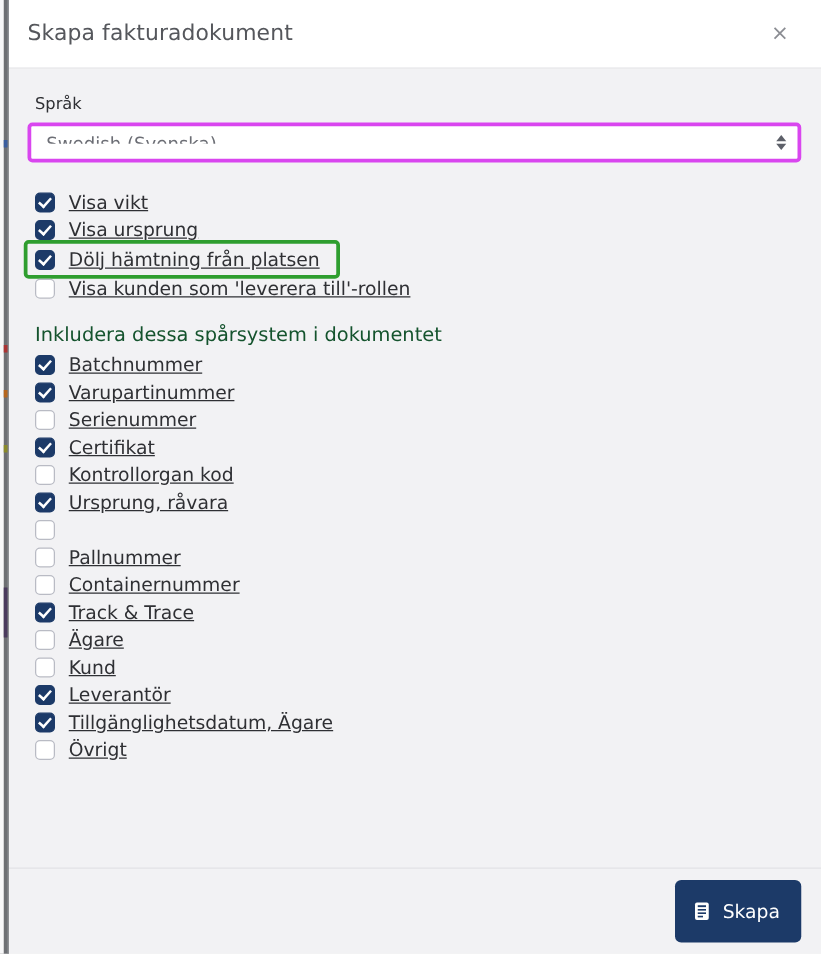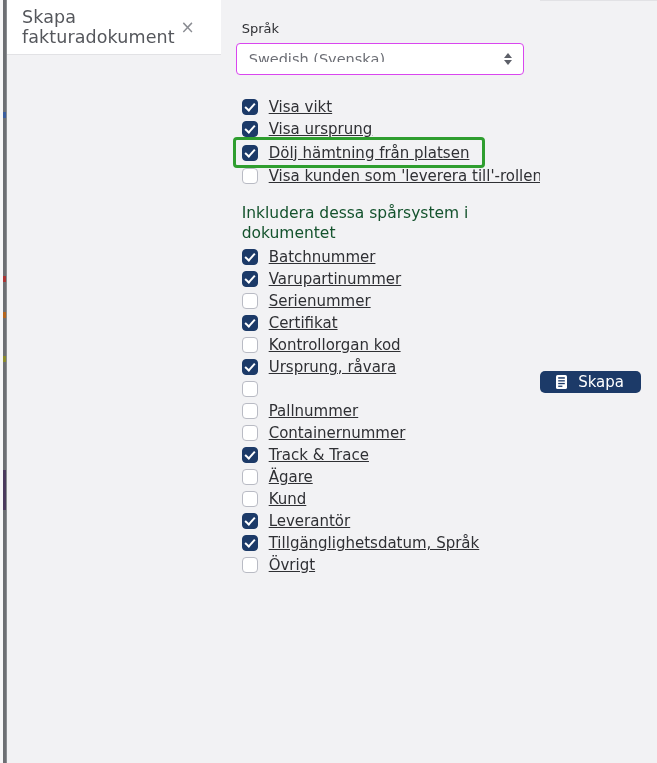--- a/index.html
+++ b/index.html
@@ -27,21 +27,21 @@
   #page-edge .edge-mark {
     position: absolute; left: 3px; width: 3px; height: 6px;
   }
 
   #dialog {
     position: absolute;
     left: 7px; top: 0;
     width: 650px; height: 763px;
     background: #f2f2f4;
     display: flex;
-    flex-direction: row;
+    flex-direction: column;
   }
 
   
   #dlg-header {
     height: 55px;
     flex: 0 0 55px;
     background: #ffffff;
     border-bottom: 1px solid #e2e2e5;
     display: flex;
     align-items: center;
@@ -83,21 +83,21 @@
 
   .select-wrap {
     position: relative;
     height: 32px;
     margin-bottom: 21px;
   }
   #lang-select {
     width: 100%;
     height: 32px;
     background: #ffffff;
-    border: 1px solid #d946ef;
+    border: 3px solid #d946ef;
     border-radius: 4px;
     padding: 0 28px 12px 12px;
     font-size: 14.5px;
     color: #6c6e75;
     font-family: "DejaVu Sans", "Liberation Sans", sans-serif;
     appearance: none;
     -webkit-appearance: none;
     line-height: 30px;
     cursor: pointer;
   }
@@ -187,21 +187,21 @@
     display: flex;
     align-items: center;
     justify-content: flex-end;
     padding-right: 16px;
   }
   #create-btn {
     background: #1c3a68;
     color: #ffffff;
     border: none;
     border-radius: 5px;
-    height: 22px;
+    height: 50px;
     padding: 0 17px 0 14px;
     font-size: 15px;
     font-family: "DejaVu Sans", "Liberation Sans", sans-serif;
     display: flex;
     align-items: center;
     gap: 9px;
     cursor: pointer;
   }
   #create-btn svg { display: block; }
 </style>
@@ -305,21 +305,21 @@
         <div class="chk-row">
           <span class="box"></span>
           <span class="chk-label">Kund</span>
         </div>
         <div class="chk-row">
           <span class="box on"></span>
           <span class="chk-label">Leverantör</span>
         </div>
         <div class="chk-row">
           <span class="box on"></span>
-          <span class="chk-label">Tillgänglighetsdatum, Språk</span>
+          <span class="chk-label">Tillgänglighetsdatum, Ägare</span>
         </div>
         <div class="chk-row">
           <span class="box"></span>
           <span class="chk-label">Övrigt</span>
         </div>
       </div>
 
   </div>
 
   <div id="dlg-footer">

